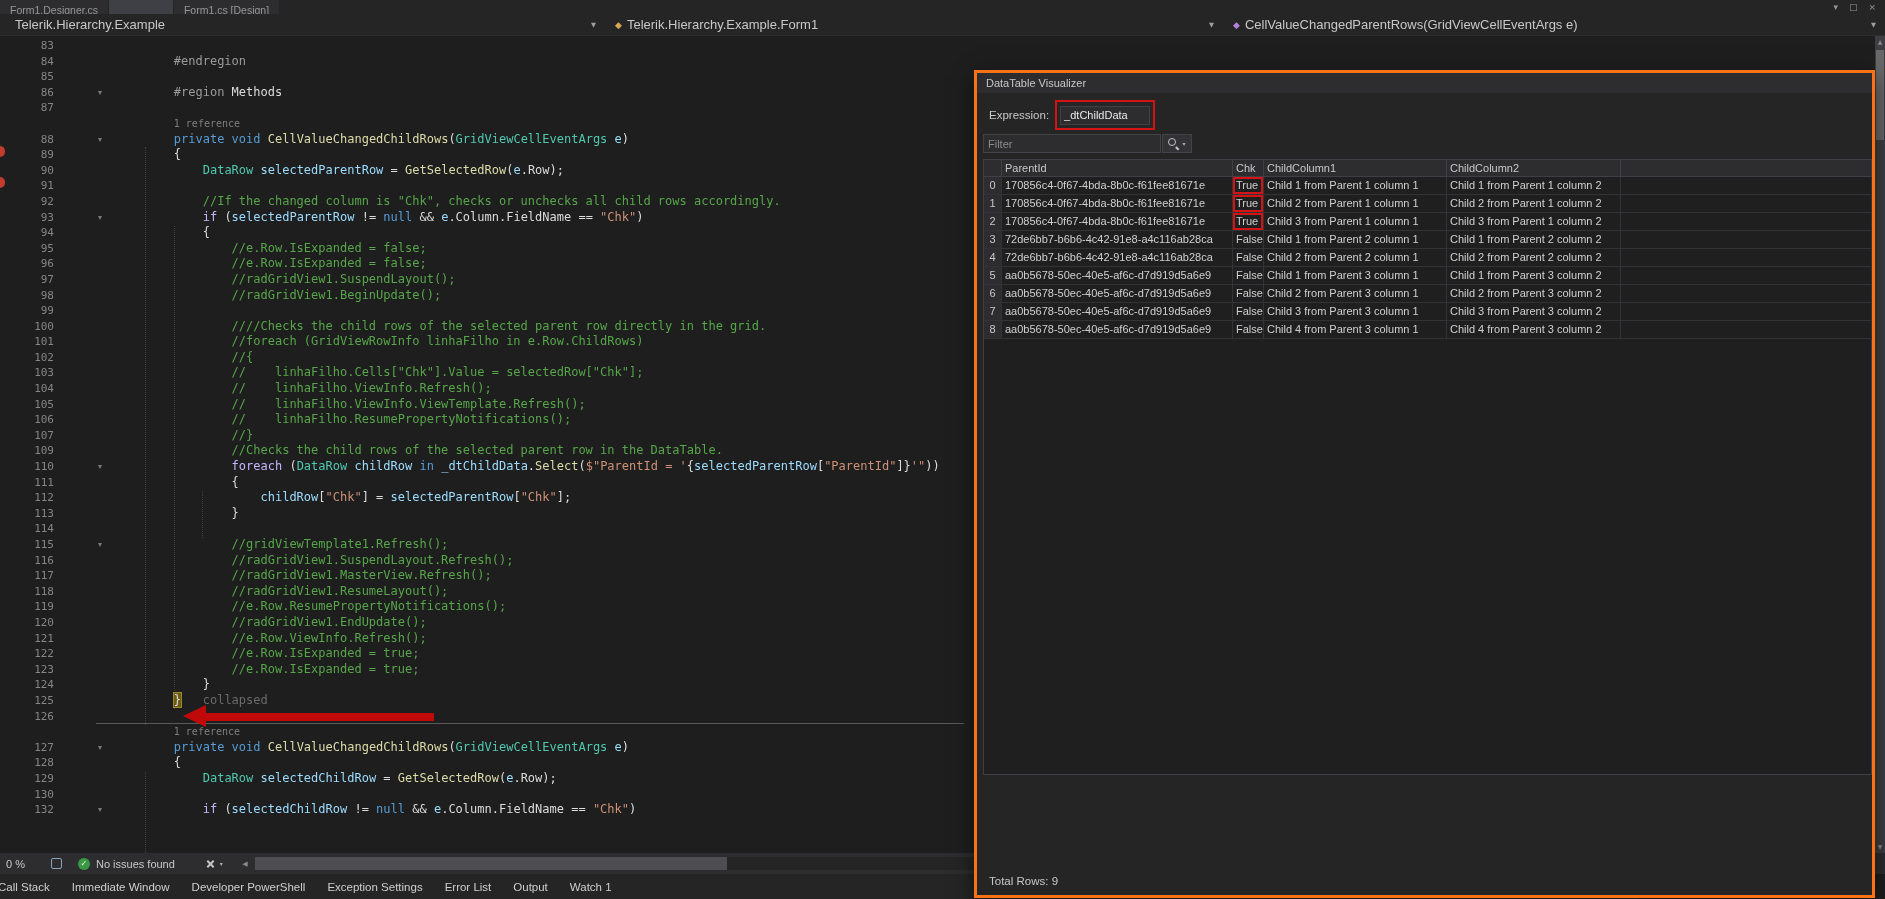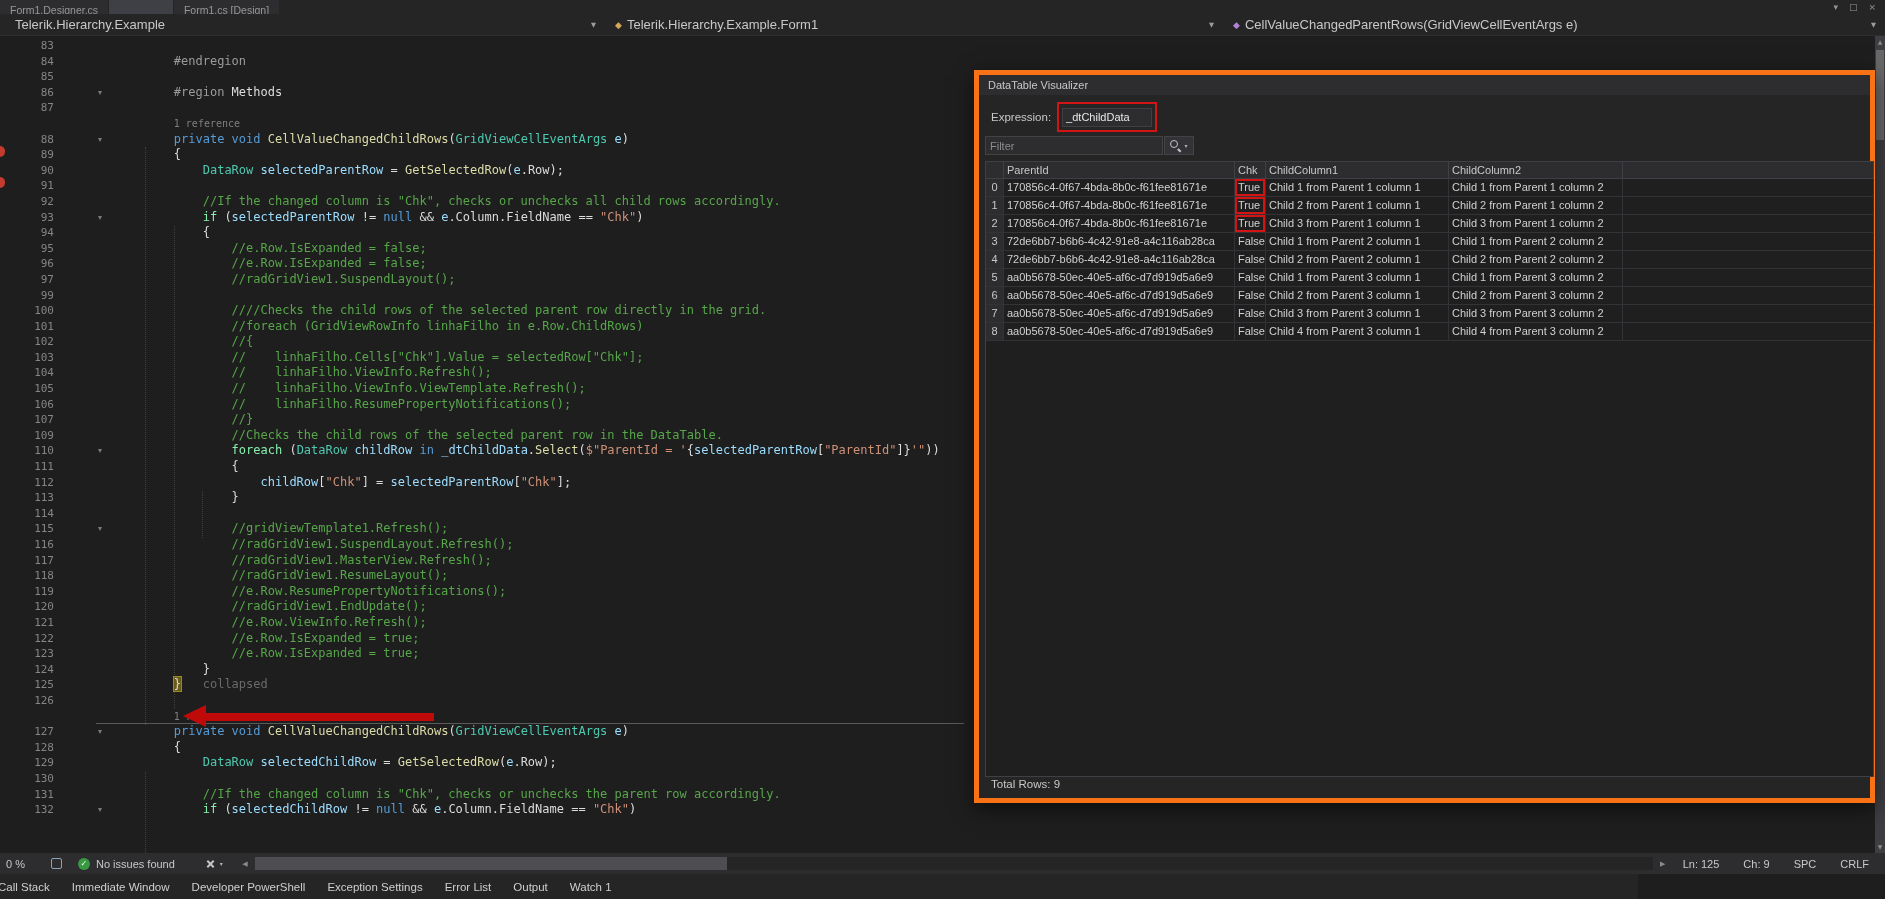--- a/index.html
+++ b/index.html
@@ -24,41 +24,41 @@
   .cube.gold{color:#d6a755;}
   .cube.purple{color:#b180d7;}
 
   
   #editor{position:absolute;left:0;top:36px;width:1875px;height:817px;background:#1e1e1e;overflow:hidden;}
   #code-lines{position:absolute;left:0;top:2px;width:100%;}
   .code-row{display:flex;height:15.6px;line-height:15.6px;font-family:"DejaVu Sans Mono",monospace;font-size:12px;}
   .ln{width:54px;flex:none;text-align:right;color:#858585;font-size:11px;}
   .fold{width:48px;flex:none;text-align:right;color:#7a7a7a;font-size:8px;font-family:"DejaVu Sans",sans-serif;}
   .code-text{flex:none;padding-left:14px;white-space:pre;}
-  .pl{color:#dcdcdc}.kw{color:#569cd6}.ctrl{color:#86efac}.ty{color:#4ec9b0}.fn{color:#dcdcaa}
+  .pl{color:#dcdcdc}.kw{color:#569cd6}.ctrl{color:#c4b5fd}.ty{color:#4ec9b0}.fn{color:#dcdcaa}
   .v{color:#9cdcfe}.str{color:#ce9178}.c{color:#57a64a}.pp{color:#9b9b9b}
   .lens{color:#7f7f7f;font-size:10px;}
   .brace{background:#6a5c17;outline:1px solid #9b8a24;color:#dcdcdc;}
   .dim{color:#6a6a6a;}
   .guide{position:absolute;width:0;border-left:1px dotted #404040;}
   .sep-line{position:absolute;left:96px;top:687px;width:868px;height:0;border-top:1px solid #5a5a5a;}
   .bp{position:absolute;left:0;width:5px;height:11px;background:#c23b2e;border-radius:0 5px 5px 0;}
   #annot-arrow{position:absolute;left:183px;top:669px;z-index:6;}
   .arrow-head{position:absolute;left:0;top:0;width:0;height:0;
       border-right:23px solid #c00a0a;border-top:11.5px solid transparent;border-bottom:11.5px solid transparent;}
   .arrow-shaft{position:absolute;left:21px;top:7.5px;width:230px;height:8px;background:#c00a0a;}
 
   
   #win-scrollbar{position:absolute;right:0;top:36px;width:10px;height:817px;background:#3e3e42;}
   .sb-arrow{position:absolute;left:0;width:10px;height:12px;color:#8a8a8a;font-size:6px;line-height:12px;text-align:center;font-family:"DejaVu Sans",sans-serif;}
   .sb-thumb{position:absolute;left:1px;width:8px;background:#686868;}
 
   
-  #visualizer{position:absolute;left:974px;top:70px;width:901px;height:733px;background:#252526;
-      border:5px solid #f97316;box-sizing:border-box;box-shadow:0 6px 20px rgba(0,0,0,.55);z-index:10;}
+  #visualizer{position:absolute;left:974px;top:70px;width:901px;height:828px;background:#252526;
+      border:3px solid #f97316;box-sizing:border-box;box-shadow:0 6px 20px rgba(0,0,0,.55);z-index:10;}
   .vz-title{height:20px;line-height:20px;padding-left:9px;font-size:11px;color:#c8c8c8;background:#2d2d30;}
   .vz-expr-row{display:flex;align-items:center;margin:8px 0 0 12px;height:28px;}
   .vz-expr-label{font-size:11.5px;color:#c8c8c8;}
   .red-wrap{border:2px solid #d21414;padding:3px;margin-left:6px;}
   #expr-input{width:82px;height:17px;background:#2d2d30;border:1px solid #3f3f46;color:#e8e8e8;font-size:11px;padding:0 3px;font-family:"Liberation Sans",sans-serif;}
   .vz-filter-row{display:flex;align-items:center;margin:5px 0 0 6px;}
   #filter-input{width:168px;height:17px;background:#2d2d30;border:1px solid #434346;color:#b5b5b5;font-size:11px;padding:0 4px;font-family:"Liberation Sans",sans-serif;}
   #filter-input::placeholder{color:#8c8c8c;}
   .vz-search-btn{width:30px;height:19px;background:#333337;border:1px solid #434346;display:flex;align-items:center;justify-content:center;gap:3px;margin-left:1px;box-sizing:border-box;}
   .vz-caret{font-size:6px;color:#b0b0b0;font-family:"DejaVu Sans",sans-serif;}
@@ -225,20 +225,25 @@
           <span class="ln">96</span>
           <span class="fold"></span>
           <span class="code-text"><span class="pl">                </span><span class="c">//e.Row.IsExpanded = false;</span></span>
         </div>
         <div class="code-row">
           <span class="ln">97</span>
           <span class="fold"></span>
           <span class="code-text"><span class="pl">                </span><span class="c">//radGridView1.SuspendLayout();</span></span>
         </div>
         <div class="code-row">
+          <span class="ln">98</span>
+          <span class="fold"></span>
+          <span class="code-text"><span class="pl">                </span><span class="c">//radGridView1.BeginUpdate();</span></span>
+        </div>
+        <div class="code-row">
           <span class="ln">99</span>
           <span class="fold"></span>
           <span class="code-text"></span>
         </div>
         <div class="code-row">
           <span class="ln">100</span>
           <span class="fold"></span>
           <span class="code-text"><span class="pl">                </span><span class="c">////Checks the child rows of the selected parent row directly in the grid.</span></span>
         </div>
         <div class="code-row">
@@ -383,25 +388,20 @@
         </div>
         <div class="code-row">
           <span class="ln">129</span>
           <span class="fold"></span>
           <span class="code-text"><span class="pl">            </span><span class="ty">DataRow</span><span class="pl"> </span><span class="v">selectedChildRow</span><span class="pl"> = </span><span class="fn">GetSelectedRow</span><span class="pl">(</span><span class="v">e</span><span class="pl">.Row);</span></span>
         </div>
         <div class="code-row">
           <span class="ln">130</span>
           <span class="fold"></span>
           <span class="code-text"></span>
-        </div>
-        <div class="code-row">
-          <span class="ln">131</span>
-          <span class="fold"></span>
-          <span class="code-text"><span class="pl">            </span><span class="c">//If the changed column is "Chk", checks or unchecks the parent row accordingly.</span></span>
         </div>
         <div class="code-row">
           <span class="ln">132</span>
           <span class="fold">▾</span>
           <span class="code-text"><span class="pl">            </span><span class="ctrl">if</span><span class="pl"> (</span><span class="v">selectedChildRow</span><span class="pl"> != </span><span class="kw">null</span><span class="pl"> &amp;&amp; </span><span class="v">e</span><span class="pl">.Column.FieldName == </span><span class="str">"Chk"</span><span class="pl">)</span></span>
         </div>
       </div>
 
     <div class="bp" style="top:110px"></div>
     <div class="bp" style="top:141px"></div>

